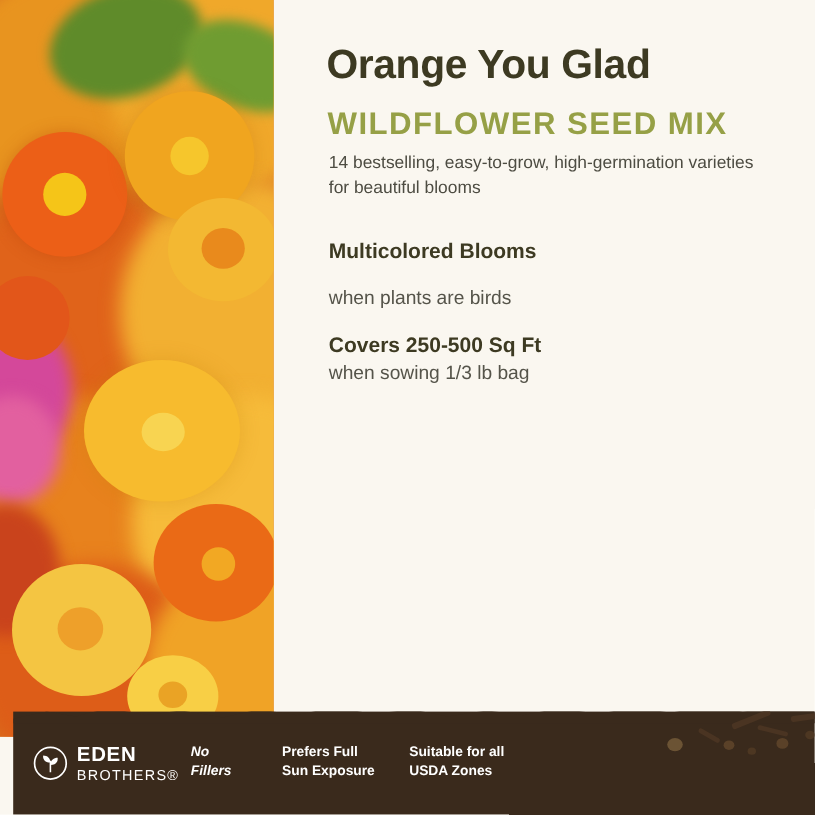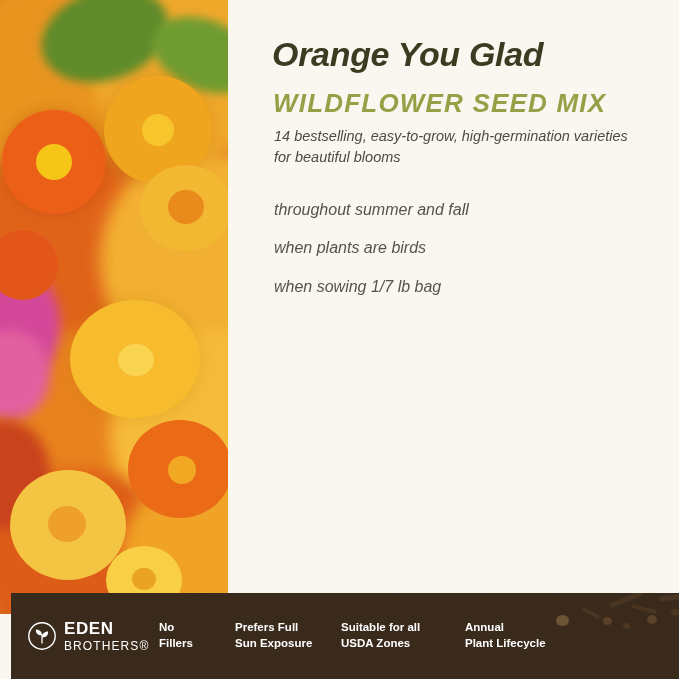--- a/index.html
+++ b/index.html
@@ -60,21 +60,20 @@
     border-radius: 50%;
   }
 
   
   .content {
     position: absolute;
     left: 250px;
     top: 0;
     width: 420px;
     height: 614px;
-    font-style: italic;
   }
   .title {
     position: absolute;
     left: 22px;
     top: 36px;
     font-size: 34px;
     font-weight: bold;
     color: #3d3a22;
     letter-spacing: -0.3px;
     line-height: 1.1;
@@ -180,21 +179,21 @@
     gap: 0;
   }
   .badge {
     color: #ffffff;
     font-size: 11.5px;
     font-weight: bold;
     line-height: 1.35;
     margin-right: 18px;
     white-space: nowrap;
   }
-  .b1 { width: 58px; }
+  .b1 { width: 58px; font-style: italic; }
   .b2 { width: 106px; }
   .b3 { width: 88px; }
   .b4 { width: 100px; }
 
   
   .seed {
     position: absolute;
     border-radius: 50%;
     background: #2a1d12;
   }
@@ -248,29 +247,30 @@
     <div class="flower" style="left:-12px; top:230px; width:70px; height:70px; background:#e2561a;"></div>
   </div>
 
   <div class="content">
     <div class="title">Orange You Glad</div>
     <div class="subtitle">WILDFLOWER SEED MIX</div>
     <div class="lede">14 bestselling, easy-to-grow, high-germination varieties for beautiful blooms</div>
 
     <div class="features">
       <div class="feature">
-        <div class="feature-sub">throughout summer and fall</div>
+        <div class="feature-head">Multicolored Blooms</div>
       </div>
       <div class="feature">
         <div class="feature-sub">when plants are birds</div>
       </div>
       <div class="feature">
       </div>
       <div class="feature">
-        <div class="feature-sub">when sowing 1/7 lb bag</div>
+        <div class="feature-head">Covers 250-500 Sq Ft</div>
+        <div class="feature-sub">when sowing 1/3 lb bag</div>
       </div>
     </div>
   </div>
 
   <div class="footer">
     <svg class="soil-top" viewBox="0 0 679 22" preserveAspectRatio="none">
       <path d="M0,18 L28,12 L52,16 L80,9 L110,15 L140,11 L175,17 L205,10 L236,15 L268,8 L300,14 L332,10 L362,16 L395,11 L425,15 L455,9 L488,14 L518,8 L548,13 L578,7 L608,12 L640,8 L679,13 L679,22 L0,22 Z" fill="#3a2a1c"></path>
     </svg>
 
     <div class="twig" style="left:598px; top:4px; width:34px; height:5px; transform:rotate(-22deg);"></div>
@@ -303,21 +303,17 @@
           <div>Fillers</div>
         </div>
         <div class="badge b3">
           <div>Prefers Full</div>
           <div>Sun Exposure</div>
         </div>
         <div class="badge b2">
           <div>Suitable for all</div>
           <div>USDA Zones</div>
         </div>
-        <div class="badge b4">
-          <div>Annual</div>
-          <div>Plant Lifecycle</div>
-        </div>
       </div>
     </div>
   </div>
 
 </div>
 
 </body></html>

